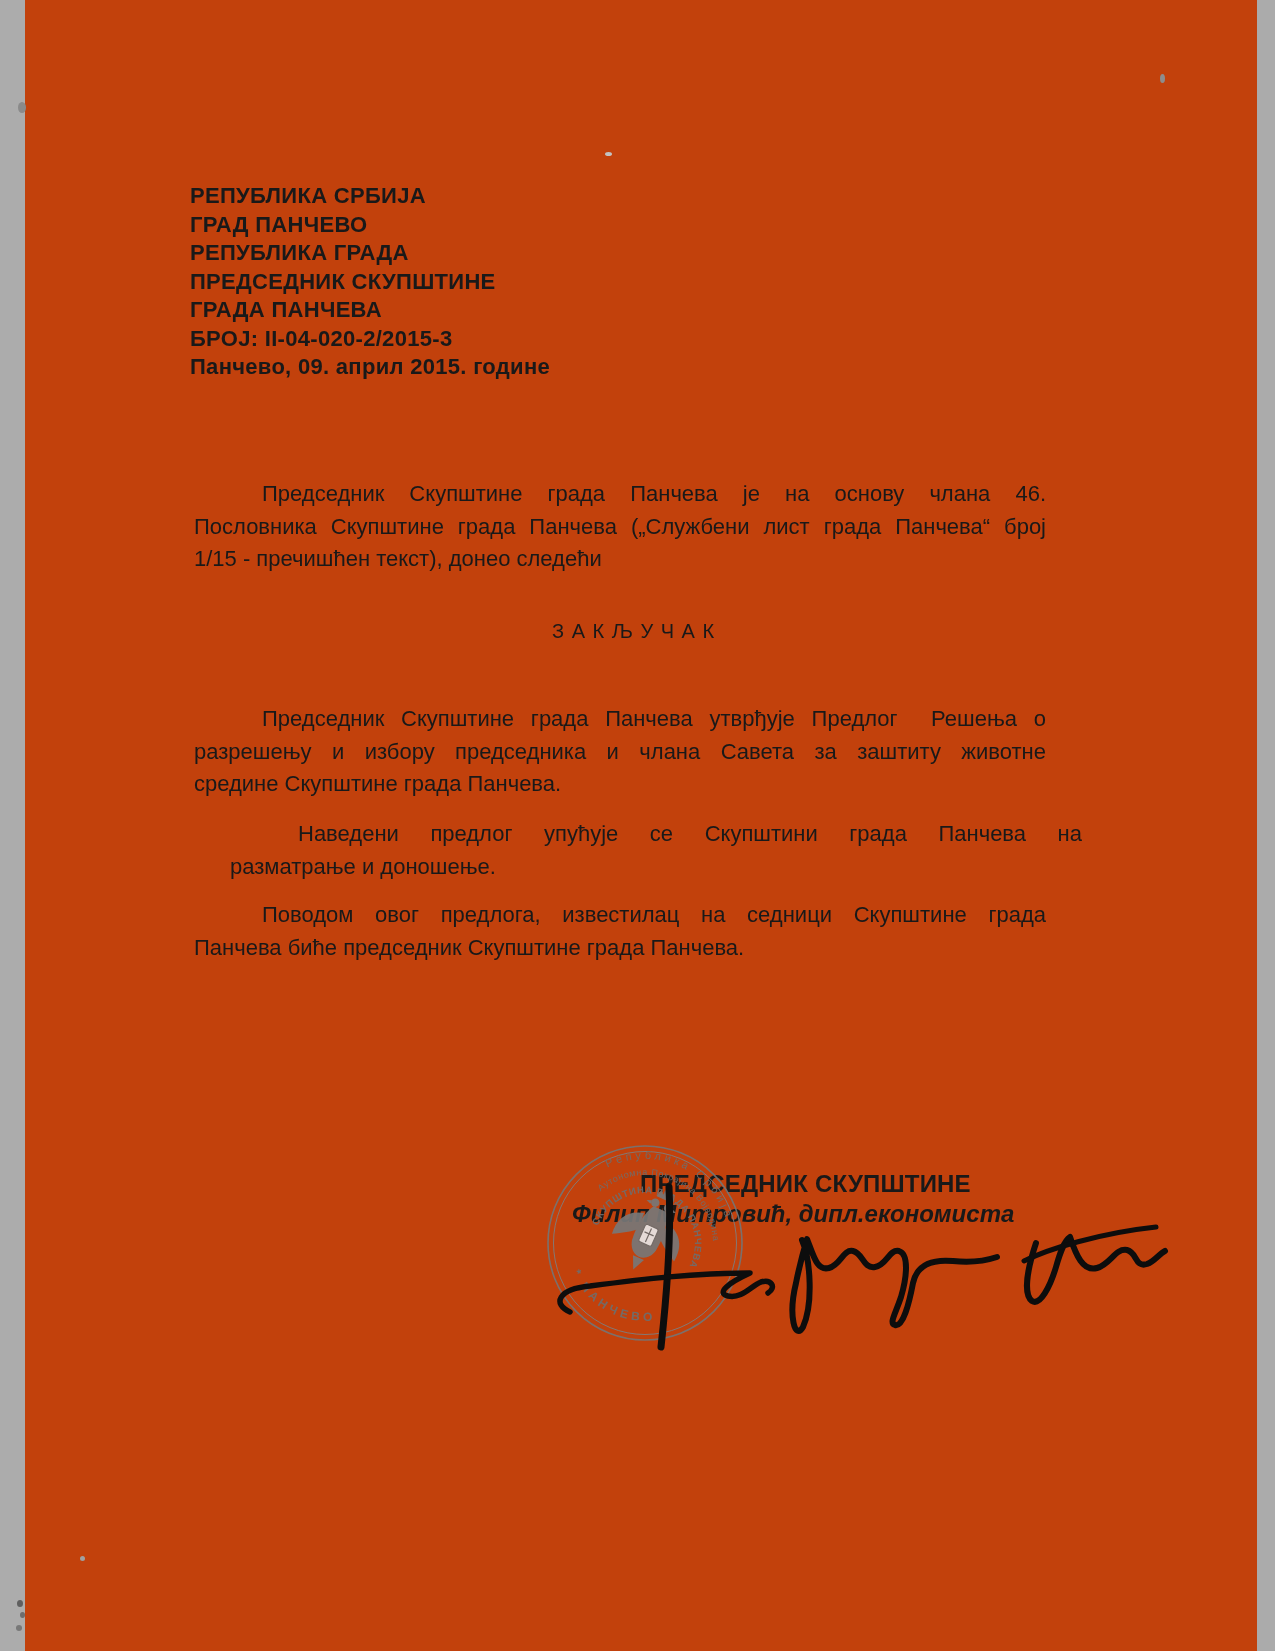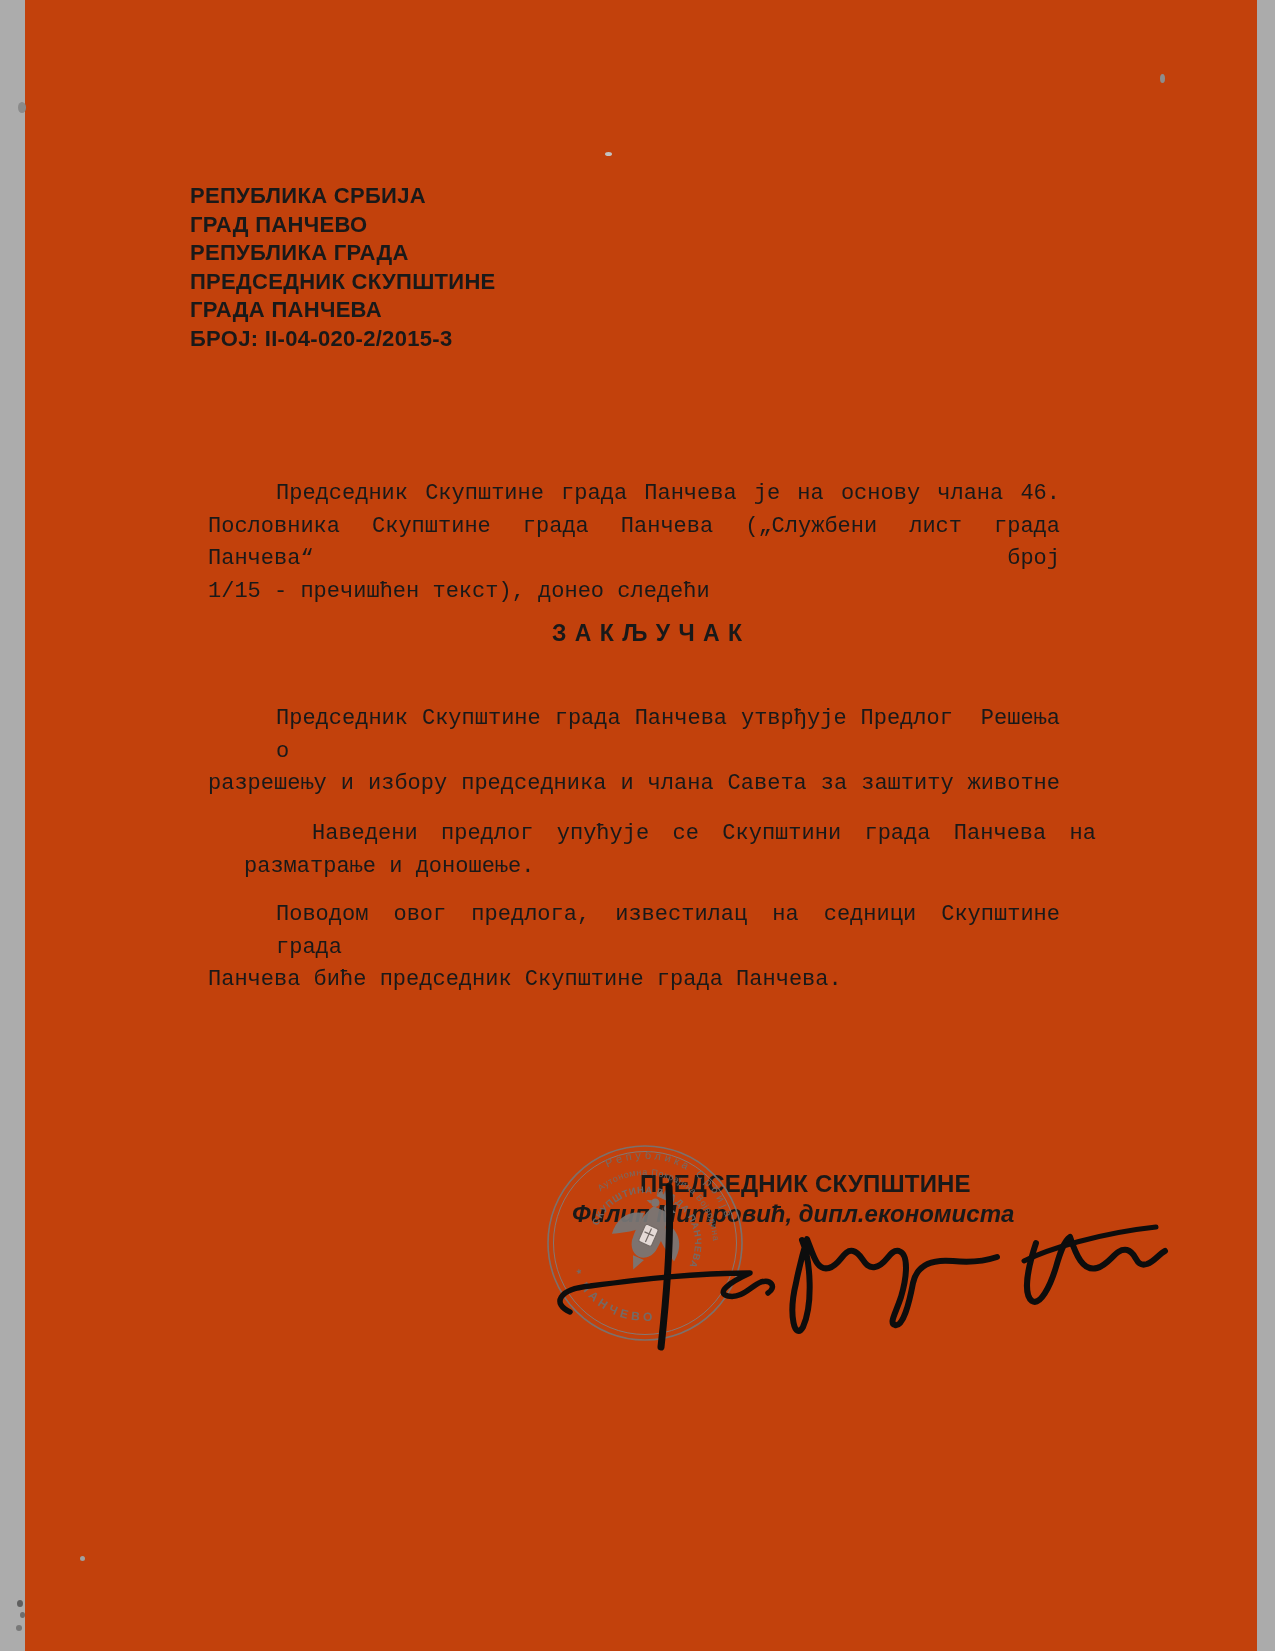--- a/index.html
+++ b/index.html
@@ -11,28 +11,28 @@
   .edge{position:absolute;top:0;height:100%;}
   .edge-left{left:0;width:25px;background:#acacac;}
   .edge-right{right:0;width:18px;background:#ababab;}
 
   .letterhead{
     position:absolute;left:190px;top:182px;
     font-weight:bold;font-size:22px;line-height:28.5px;letter-spacing:.3px;
     white-space:nowrap;
   }
 
-  .para{position:absolute;left:208px;width:852px;font-size:22px;line-height:32.5px;font-family:Liberation Mono, monospace;}
+  .para{position:absolute;left:194px;width:852px;font-size:22px;line-height:32.5px;}
   .tline{white-space:pre-wrap;}
   .just{text-align:justify;text-align-last:justify;}
   .indent{padding-left:68px;}
 
   .doc-heading{
     position:absolute;left:552px;top:620px;
-    font-weight:bold;font-size:23px;letter-spacing:1px;white-space:nowrap;
+    font-weight:normal;font-size:20px;letter-spacing:1px;white-space:nowrap;
   }
 
   .sig-title{
     position:absolute;left:640px;top:1170px;
     font-weight:bold;font-size:24px;letter-spacing:.2px;white-space:nowrap;
   }
   .sig-name{
     position:absolute;left:572px;top:1200px;
     font-weight:bold;font-style:italic;font-size:24px;white-space:nowrap;
   }
@@ -56,33 +56,35 @@
   <div class="edge edge-left"></div>
   <div class="edge edge-right"></div>
 
   <div class="letterhead">
     <div class="tline">РЕПУБЛИКА СРБИЈА</div>
     <div class="tline">ГРАД ПАНЧЕВО</div>
     <div class="tline">РЕПУБЛИКА ГРАДА</div>
     <div class="tline">ПРЕДСЕДНИК СКУПШТИНЕ</div>
     <div class="tline">ГРАДА ПАНЧЕВА</div>
     <div class="tline">БРОЈ: II-04-020-2/2015-3</div>
+    <div class="tline">Панчево, 09. април 2015. године</div>
   </div>
 
   <div class="para" style="top:478px;">
     <div class="tline just indent">Председник Скупштине града Панчева је на основу члана 46.</div>
     <div class="tline just">Пословника Скупштине града Панчева („Службени лист града Панчева“ број</div>
     <div class="tline">1/15 - пречишћен текст), донео следећи</div>
   </div>
 
   <div class="doc-heading">З А К Љ У Ч А К</div>
 
   <div class="para" style="top:703px;">
     <div class="tline just indent">Председник Скупштине града Панчева утврђује Предлог  Решења о</div>
     <div class="tline just">разрешењу и избору председника и члана Савета за заштиту животне</div>
+    <div class="tline">средине Скупштине града Панчева.</div>
   </div>
 
   <div class="para" style="top:818px;margin-left:36px;">
     <div class="tline just indent">Наведени предлог упућује се Скупштини града Панчева на</div>
     <div class="tline">разматрање и доношење.</div>
   </div>
 
   <div class="para" style="top:899px;">
     <div class="tline just indent">Поводом овог предлога, известилац на седници Скупштине града</div>
     <div class="tline">Панчева биће председник Скупштине града Панчева.</div>

